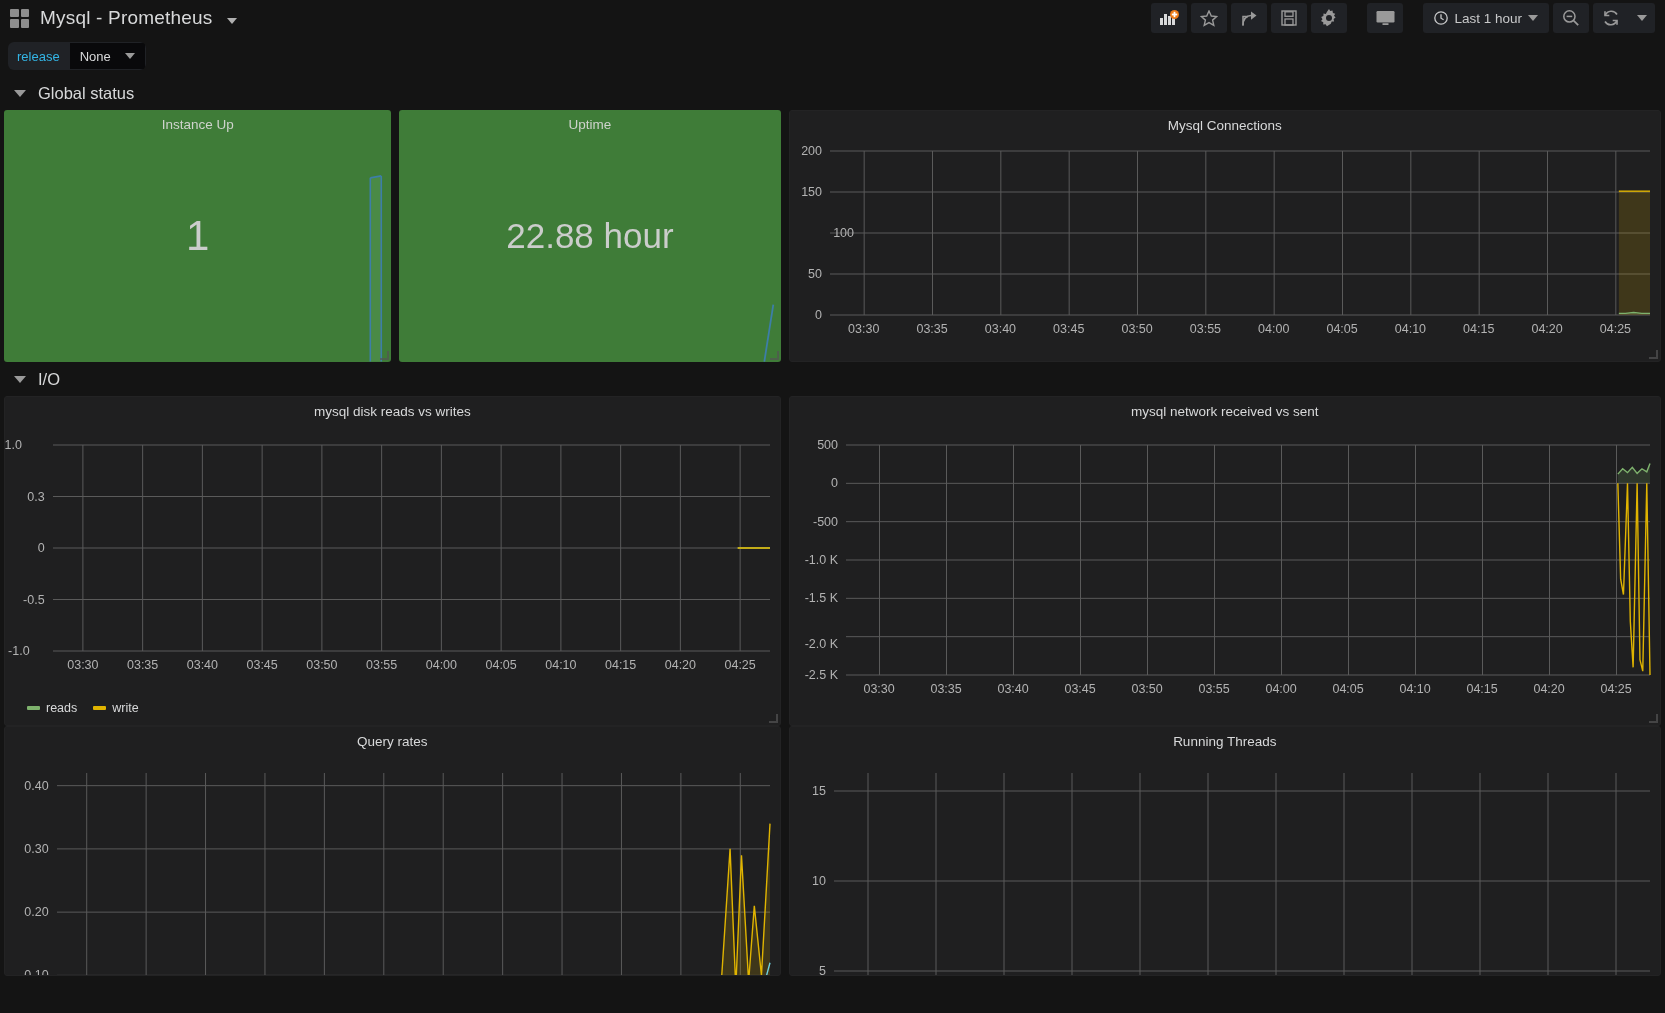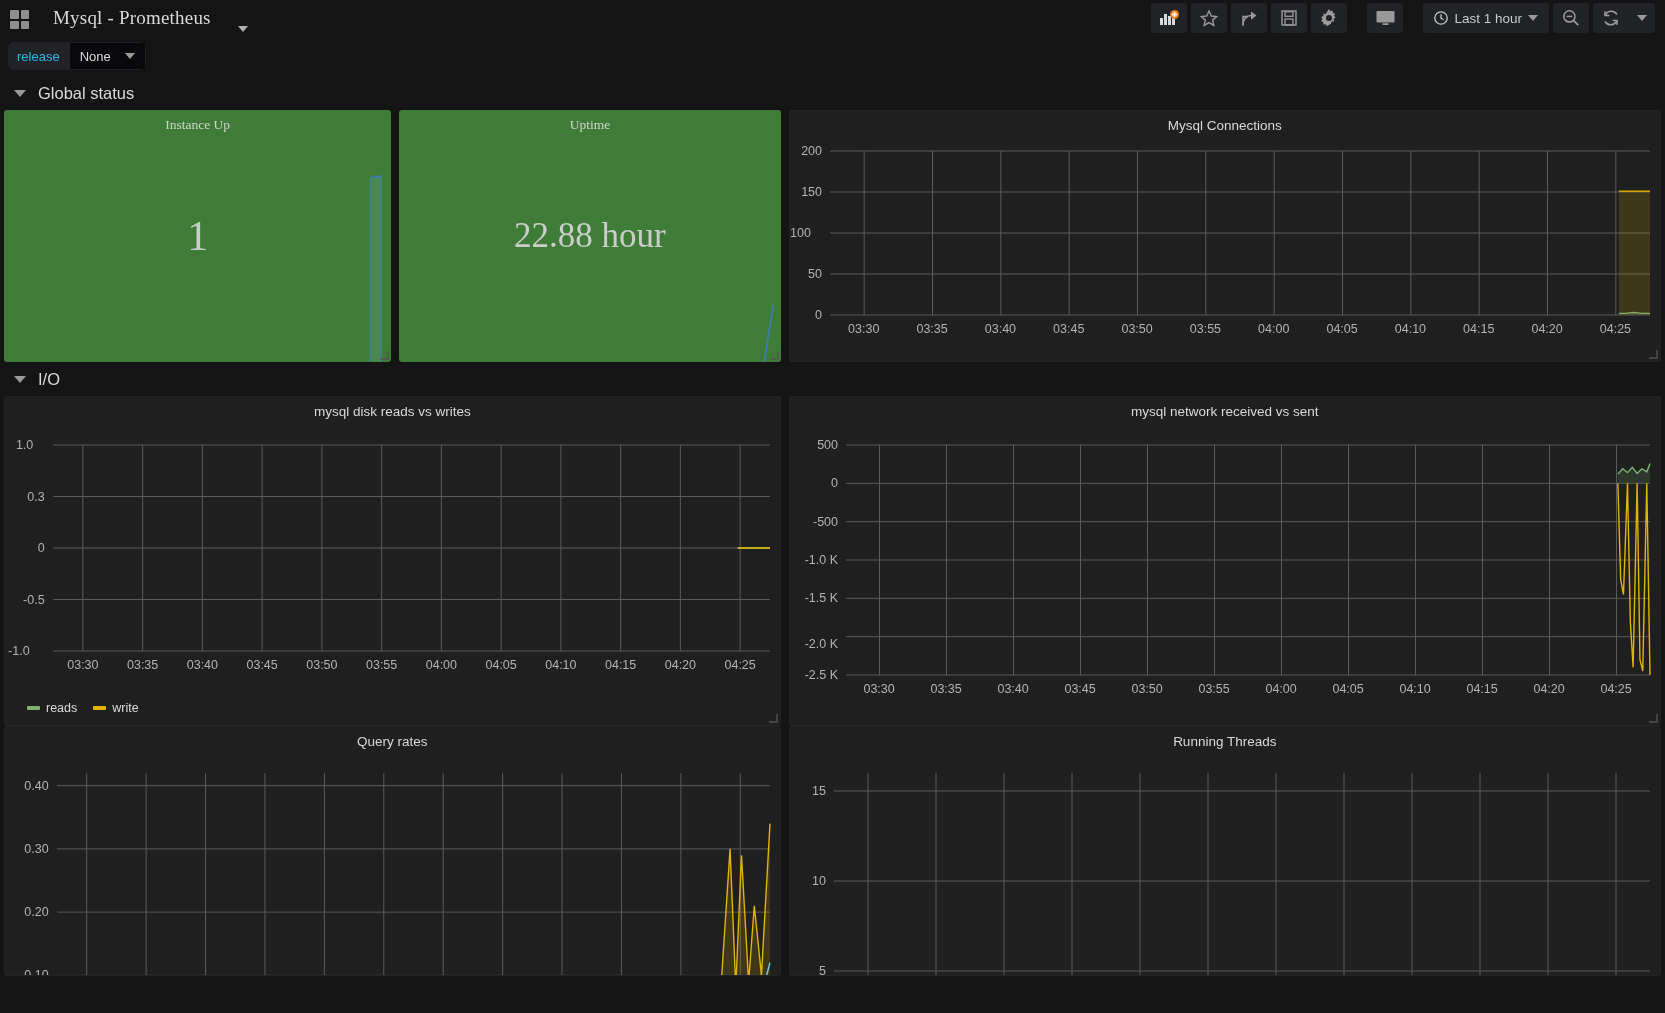--- a/index.html
+++ b/index.html
@@ -11,21 +11,21 @@
     overflow: hidden;
   }
 
   
   .navbar {
     height: 36px;
     display: flex; align-items: center;
     padding: 0 6px 0 10px;
     background: #141414;
   }
-  .nav-left { display: flex; align-items: flex-end; gap: 24px; font-family: Liberation Serif, serif; }
+  .nav-left { display: flex; align-items: center; gap: 11px; }
   .dash-icon { width: 19px; height: 19px; display: grid;
     grid-template-columns: 1fr 1fr; grid-template-rows: 1fr 1fr; gap: 2px; }
   .dash-icon i { background: #8e8e8e; border-radius: 1px; display: block; }
   .dash-title { font-size: 19px; color: #d8d9da; font-weight: 400; letter-spacing: .2px; }
   .caret-sm {
     width: 0; height: 0; display: inline-block;
     border-left: 5px solid transparent; border-right: 5px solid transparent;
     border-top: 6px solid #b0b0b0; margin-left: 3px; position: relative; top: 3px;
   }
   .nav-right { margin-left: auto; display: flex; align-items: center; gap: 4px; padding-right: 4px; }
@@ -81,21 +81,21 @@
     text-align: center; font-size: 13.5px; color: #d8d9da;
     padding-top: 7px; height: 26px; font-weight: 500;
   }
   .resize-handle {
     position: absolute; right: 2px; bottom: 2px; width: 9px; height: 9px;
     border-right: 2px solid #555; border-bottom: 2px solid #555;
     opacity: .7;
   }
 
   
-  .singlestat { position: relative; overflow: hidden; border: none; font-family: Liberation Serif, serif; }
+  .singlestat { position: relative; overflow: hidden; border: none; }
   .singlestat .panel-title { color: #cfd3cd; }
   .ss-value {
     position: absolute; left: 0; right: 0; top: 50%; transform: translateY(-50%);
     text-align: center; color: #cbcdcb; font-weight: 400;
   }
   .ss-spark { position: absolute; inset: 0; }
 
   
   .graph-area { position: relative; width: 100%; }
   .yaxis-label {
@@ -259,21 +259,21 @@
           <line x1="620.8333333333334" y1="14" x2="620.8333333333334" y2="178" stroke="#5a5a5a" stroke-width="1"></line>
           <line x1="689.1666666666666" y1="14" x2="689.1666666666666" y2="178" stroke="#5a5a5a" stroke-width="1"></line>
           <line x1="757.5" y1="14" x2="757.5" y2="178" stroke="#5a5a5a" stroke-width="1"></line>
           <line x1="825.8333333333334" y1="14" x2="825.8333333333334" y2="178" stroke="#5a5a5a" stroke-width="1"></line>
           <path d="M828.8399999999999,178 L828.8399999999999,54.18 L835.4,54.18 L843.6,54.18 L851.8,54.18 L860,54.18 L860,178 Z" fill="#e0b400" fill-opacity="0.17"></path>
           <path d="M828.8399999999999,54.18 L835.4,54.18 L843.6,54.18 L851.8,54.18 L860,54.18" fill="none" stroke="#e0b400" stroke-width="1.4"></path>
           <path d="M828.8399999999999,176.36 L835.4,176.36 L843.6,175.54 L851.8,176.36 L860,176.36" fill="none" stroke="#7eb26d" stroke-width="1.4"></path>
         </svg>
         <div class="yaxis-label" style="top: 178px; width: 32px; text-align: right; right: 838px;">0</div>
         <div class="yaxis-label" style="top: 137px; width: 32px; text-align: right; right: 838px;">50</div>
-        <div class="yaxis-label" style="top: 96px; width: 32px; right: 838px;">100</div>
+        <div class="yaxis-label" style="top: 96px; width: 32px; text-align: right; right: 806px;">100</div>
         <div class="yaxis-label" style="top: 55px; width: 32px; text-align: right; right: 838px;">150</div>
         <div class="yaxis-label" style="top: 14px; width: 32px; text-align: right; right: 838px;">200</div>
         <div class="xaxis-label" style="left: 74.1667px; top: 185px;">03:30</div>
         <div class="xaxis-label" style="left: 142.5px; top: 185px;">03:35</div>
         <div class="xaxis-label" style="left: 210.833px; top: 185px;">03:40</div>
         <div class="xaxis-label" style="left: 279.167px; top: 185px;">03:45</div>
         <div class="xaxis-label" style="left: 347.5px; top: 185px;">03:50</div>
         <div class="xaxis-label" style="left: 415.833px; top: 185px;">03:55</div>
         <div class="xaxis-label" style="left: 484.167px; top: 185px;">04:00</div>
         <div class="xaxis-label" style="left: 552.5px; top: 185px;">04:05</div>
@@ -314,21 +314,21 @@
           <line x1="615.625" y1="22" x2="615.625" y2="228" stroke="#5a5a5a" stroke-width="1"></line>
           <line x1="675.375" y1="22" x2="675.375" y2="228" stroke="#5a5a5a" stroke-width="1"></line>
           <line x1="735.125" y1="22" x2="735.125" y2="228" stroke="#5a5a5a" stroke-width="1"></line>
           <path d="M732.735,125 L747.0749999999999,125 L765,125" fill="none" stroke="#7eb26d" stroke-width="1.4"></path>
           <path d="M732.735,125 L747.0749999999999,125 L765,125" fill="none" stroke="#e0b400" stroke-width="1.4"></path>
         </svg>
         <div class="yaxis-label" style="top: 228px; width: 40px; text-align: right; right: 750px;">-1.0</div>
         <div class="yaxis-label" style="top: 176.5px; width: 40px; text-align: right; right: 735px;">-0.5</div>
         <div class="yaxis-label" style="top: 125px; width: 40px; text-align: right; right: 735px;">0</div>
         <div class="yaxis-label" style="top: 73.5px; width: 40px; text-align: right; right: 735px;">0.3</div>
-        <div class="yaxis-label" style="top: 22px; width: 40px; text-align: center; right: 735px;">1.0</div>
+        <div class="yaxis-label" style="top: 22px; width: 40px; text-align: left; right: 735px;">1.0</div>
         <div class="xaxis-label" style="left: 77.875px; top: 235px;">03:30</div>
         <div class="xaxis-label" style="left: 137.625px; top: 235px;">03:35</div>
         <div class="xaxis-label" style="left: 197.375px; top: 235px;">03:40</div>
         <div class="xaxis-label" style="left: 257.125px; top: 235px;">03:45</div>
         <div class="xaxis-label" style="left: 316.875px; top: 235px;">03:50</div>
         <div class="xaxis-label" style="left: 376.625px; top: 235px;">03:55</div>
         <div class="xaxis-label" style="left: 436.375px; top: 235px;">04:00</div>
         <div class="xaxis-label" style="left: 496.125px; top: 235px;">04:05</div>
         <div class="xaxis-label" style="left: 555.875px; top: 235px;">04:10</div>
         <div class="xaxis-label" style="left: 615.625px; top: 235px;">04:15</div>

